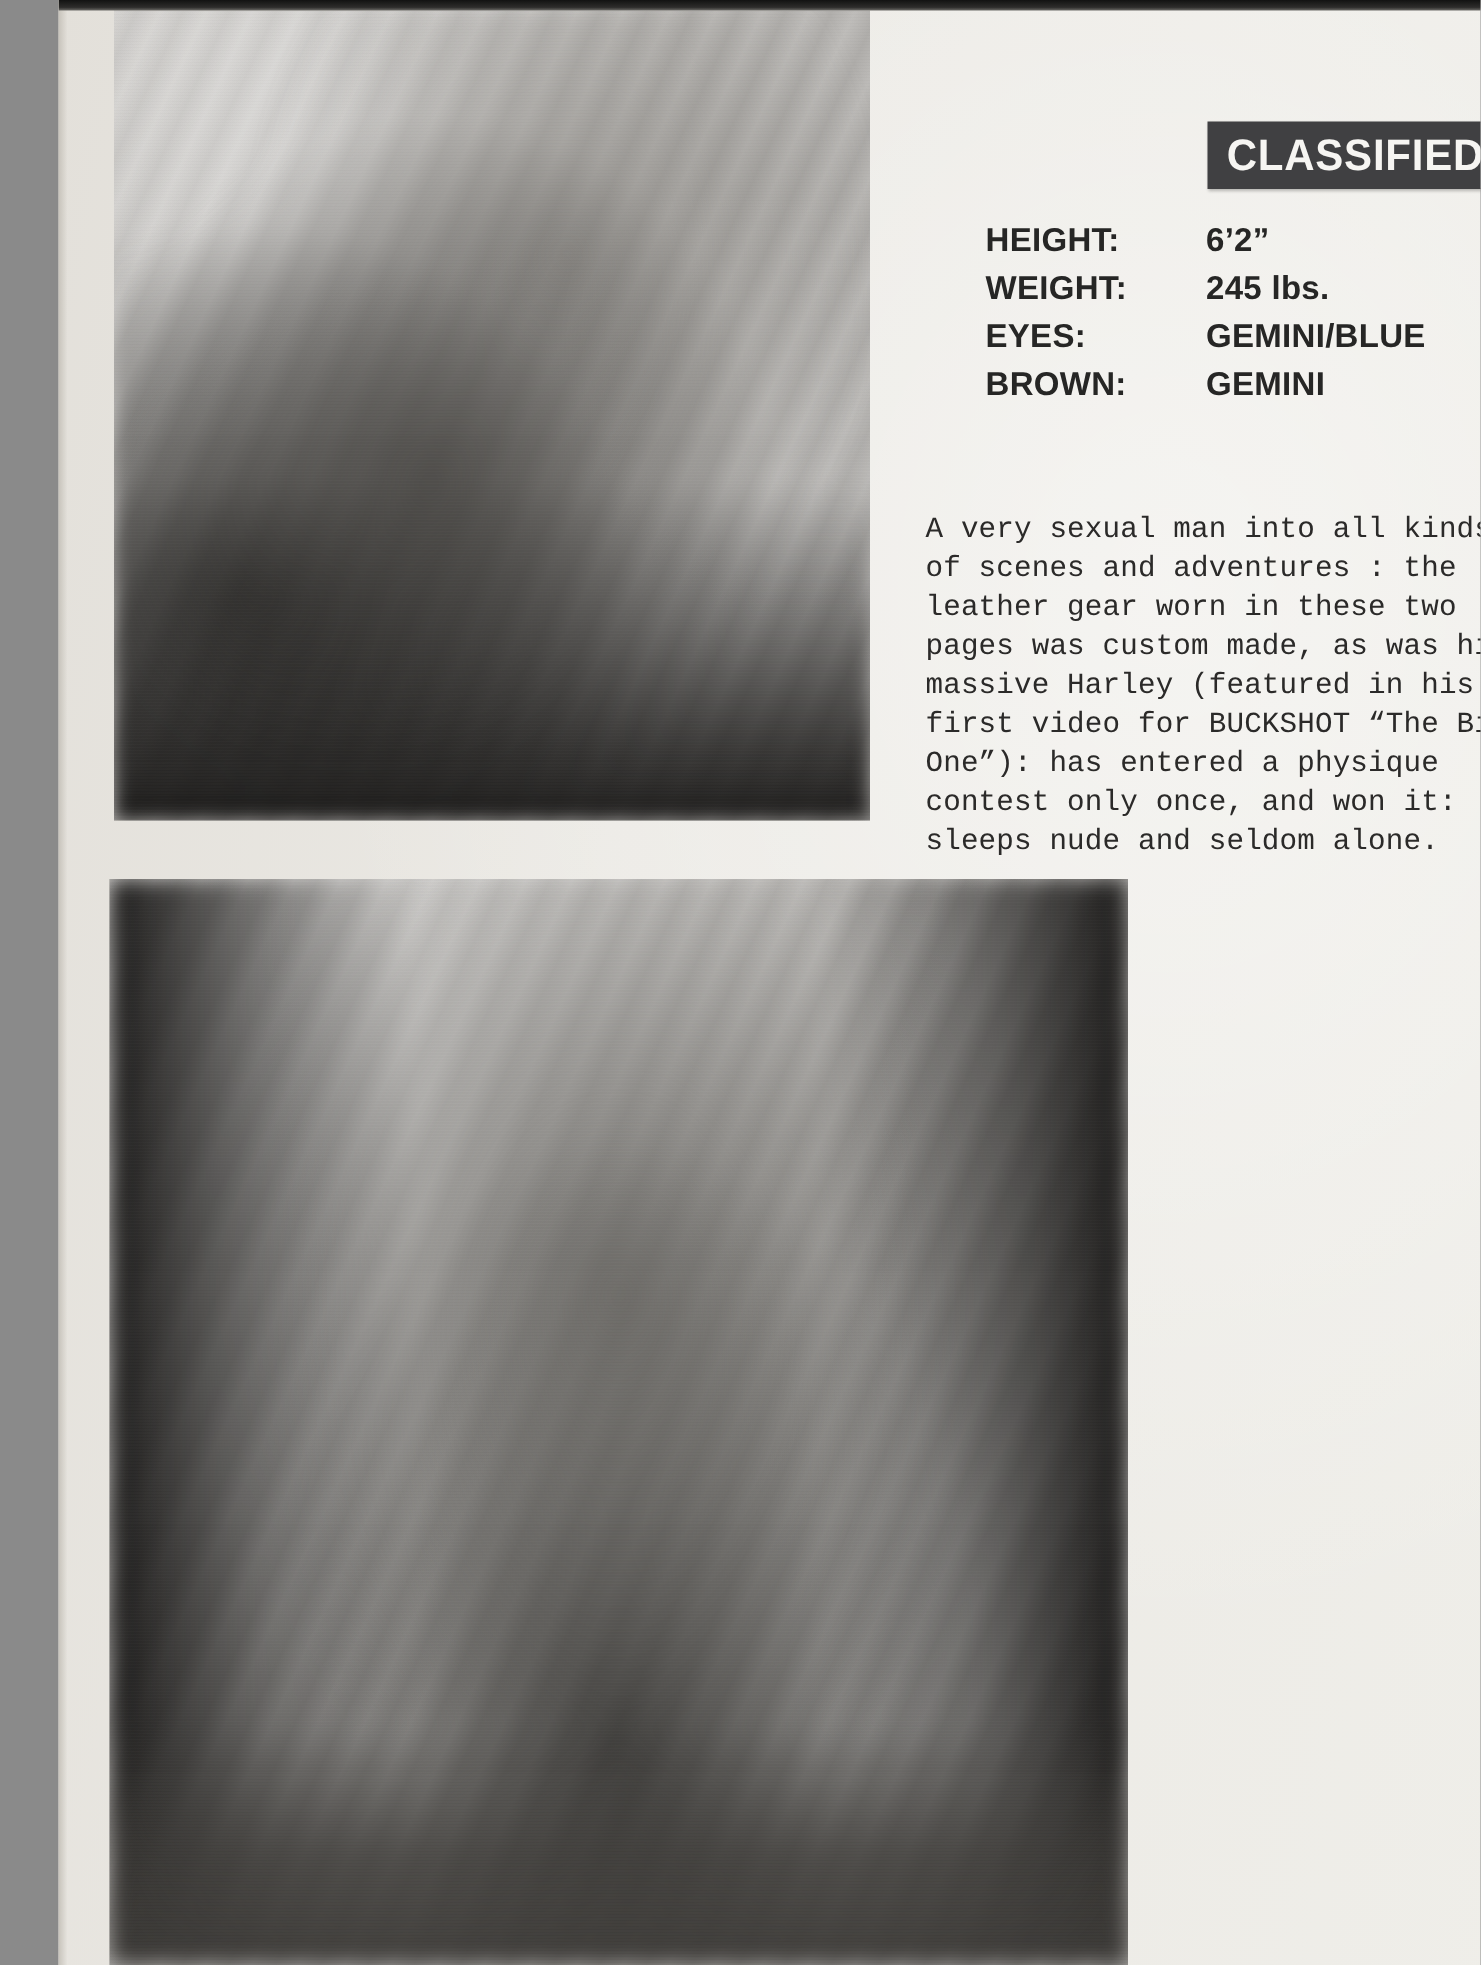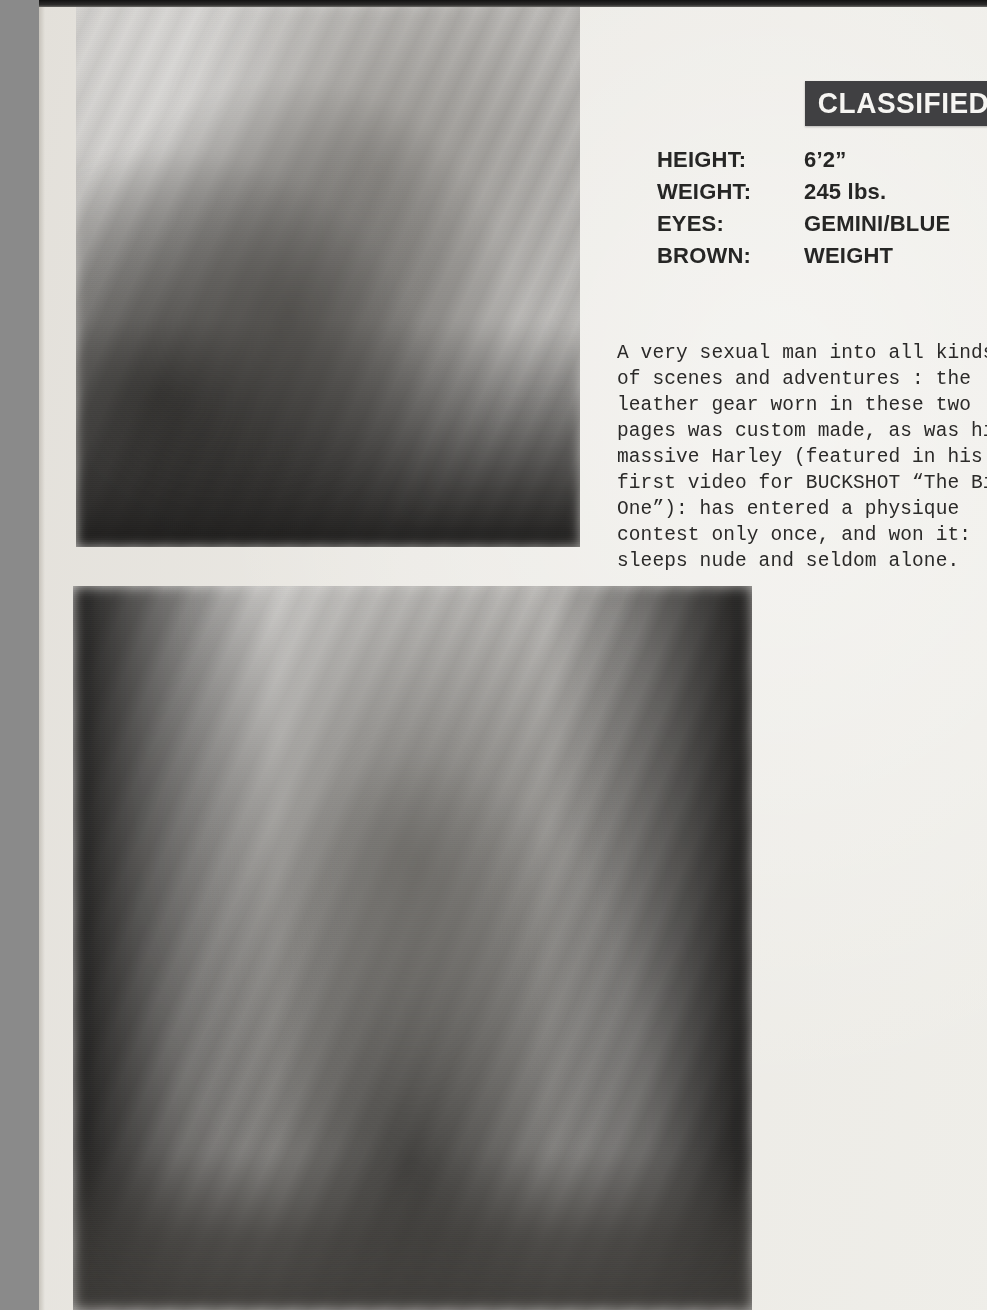--- a/index.html
+++ b/index.html
@@ -116,21 +116,21 @@
     <div class="stat-row">
       <span class="stat-label">WEIGHT:</span>
       <span class="stat-value">245 lbs.</span>
     </div>
     <div class="stat-row">
       <span class="stat-label">EYES:</span>
       <span class="stat-value">GEMINI/BLUE</span>
     </div>
     <div class="stat-row">
       <span class="stat-label">BROWN:</span>
-      <span class="stat-value">WEIGHT</span>
+      <span class="stat-value">GEMINI</span>
     </div>
   </div>
 
   <p class="description">A very sexual man into all kinds of scenes and adventures : the leather gear worn in these two pages was custom made, as was his massive Harley (featured in his first video for BUCKSHOT “The Big One”): has entered a physique contest only once, and won it: sleeps nude and seldom alone.</p>
 
   <figure class="photo photo-bottom">
     <div class="ph-backdrop"></div>
     <div class="ph-subject"></div>
     <div class="ph-grain"></div>
   </figure>

